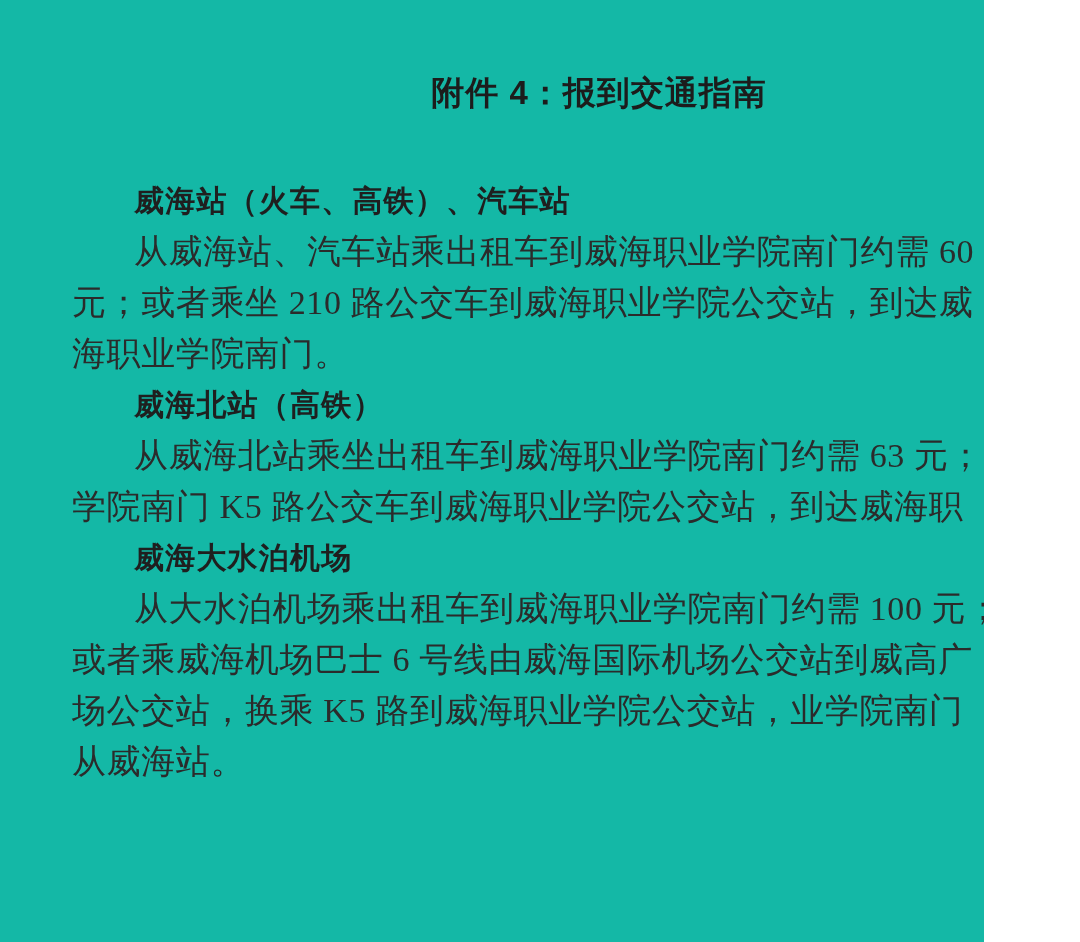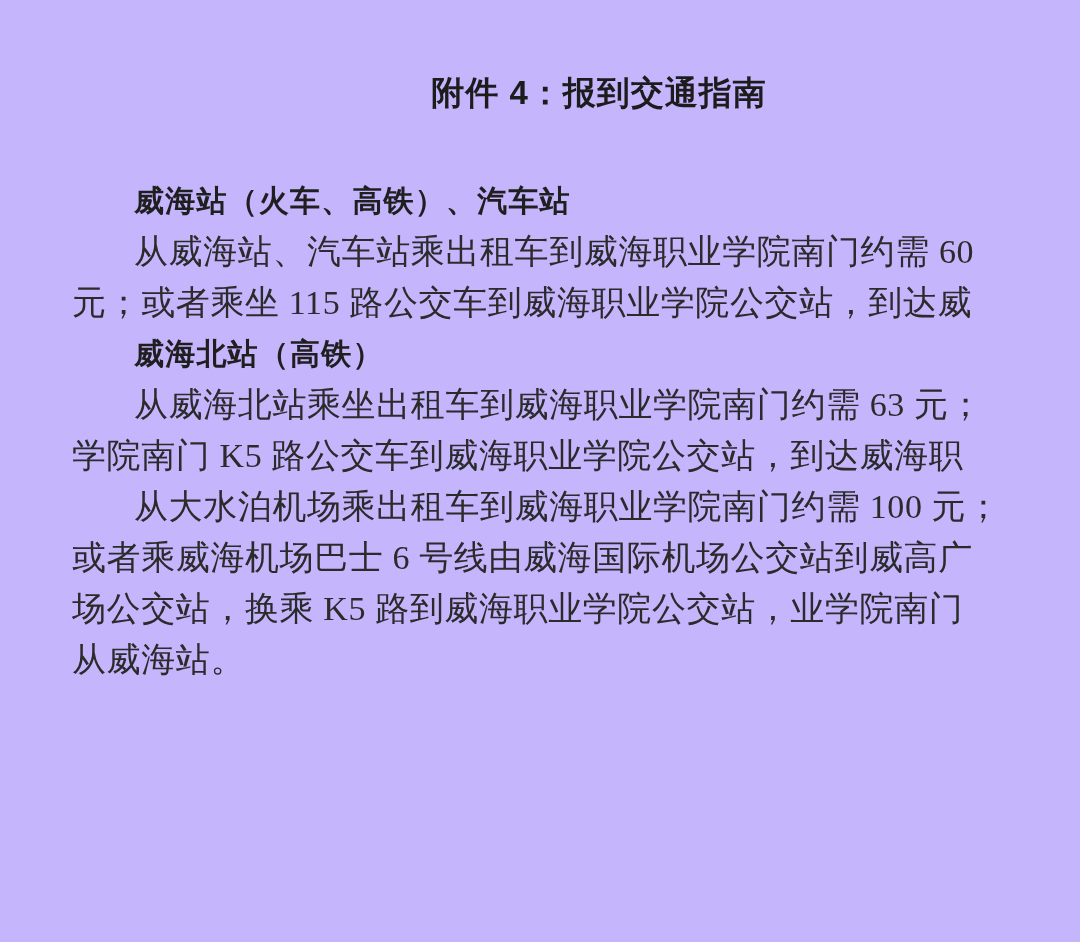--- a/index.html
+++ b/index.html
@@ -2,23 +2,23 @@
 <html><head>
 <meta charset="utf-8">
 <style>
   html, body {
     margin: 0;
     padding: 0;
     background: #ffffff;
   }
   .page {
     position: relative;
-    width: 1080px;
+    width: 984px;
     height: 942px;
-    background: #c4b5fd;
+    background: #14b8a6;
     overflow: hidden;
     color: #262626;
     font-family: "Liberation Serif", "DejaVu Serif", serif;
   }
   .doc-title {
     margin-top: 71px;
     margin-left: 160px;
     width: 770px;
     padding-left: 54px;
     box-sizing: content-box;
@@ -59,30 +59,32 @@
 
 <div class="page">
 
   <div class="doc-title">附件 4：报到交通指南</div>
 
   <div class="content">
 
     <div>
       <div class="line heading indent">威海站（火车、高铁）、汽车站</div>
       <div class="line indent">从威海站、汽车站乘出租车到威海职业学院南门约需 60</div>
-      <div class="line">元；或者乘坐 115 路公交车到威海职业学院公交站，到达威</div>
+      <div class="line">元；或者乘坐 210 路公交车到威海职业学院公交站，到达威</div>
+      <div class="line">海职业学院南门。</div>
     </div>
 
     <div>
       <div class="line heading indent">威海北站（高铁）</div>
       <div class="line indent">从威海北站乘坐出租车到威海职业学院南门约需 63 元；</div>
       <div class="line">学院南门 K5 路公交车到威海职业学院公交站，到达威海职</div>
     </div>
 
     <div>
+      <div class="line heading indent">威海大水泊机场</div>
       <div class="line indent">从大水泊机场乘出租车到威海职业学院南门约需 100 元；</div>
       <div class="line">或者乘威海机场巴士 6 号线由威海国际机场公交站到威高广</div>
       <div class="line">场公交站，换乘 K5 路到威海职业学院公交站，业学院南门</div>
       <div class="line">从威海站。</div>
     </div>
 
   </div>
 </div>
 
 </body></html>

